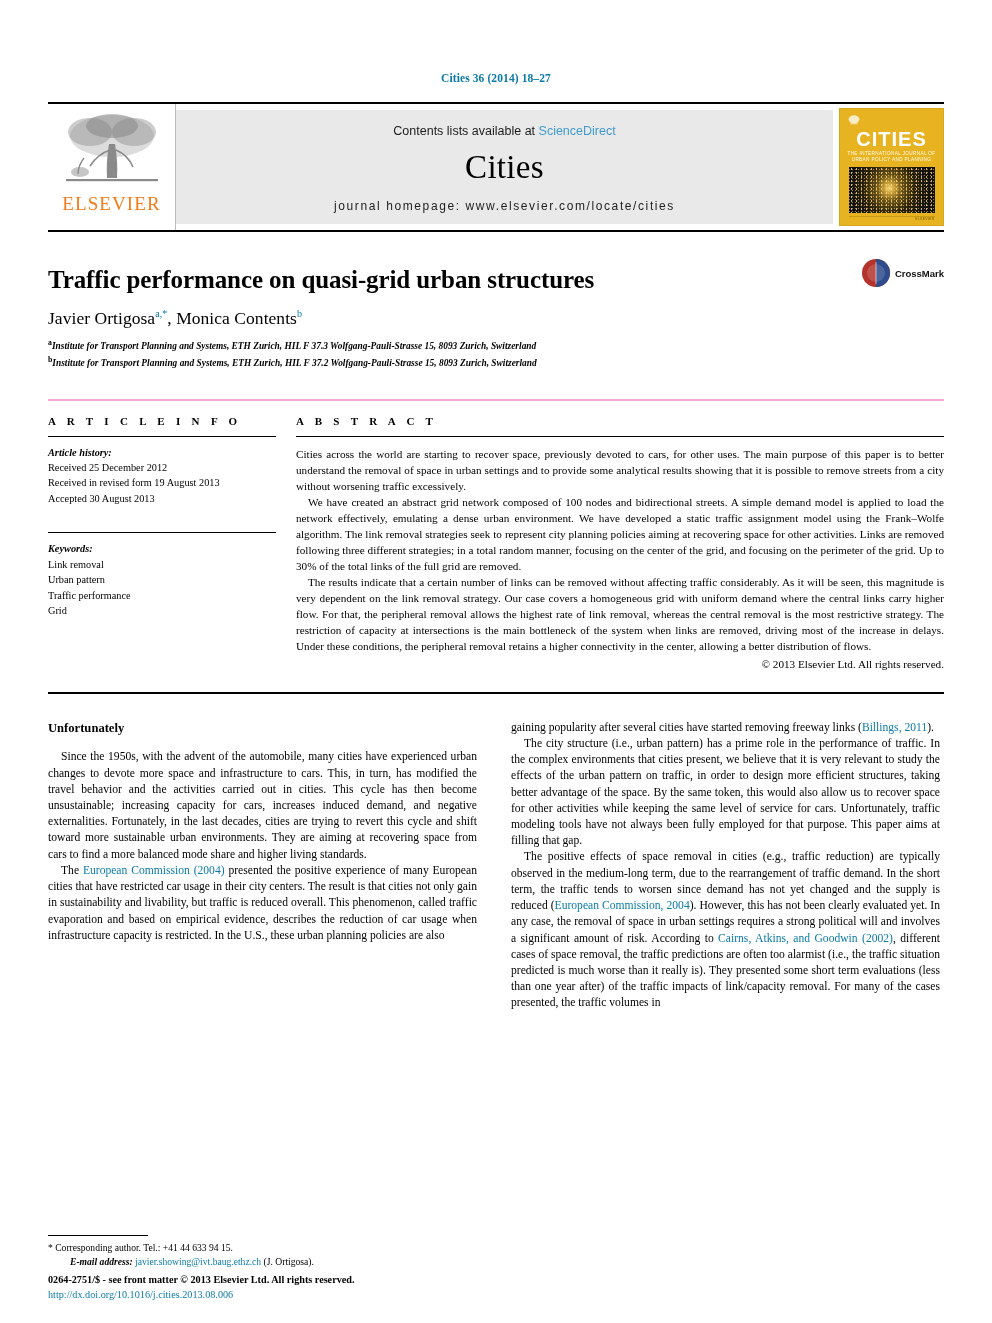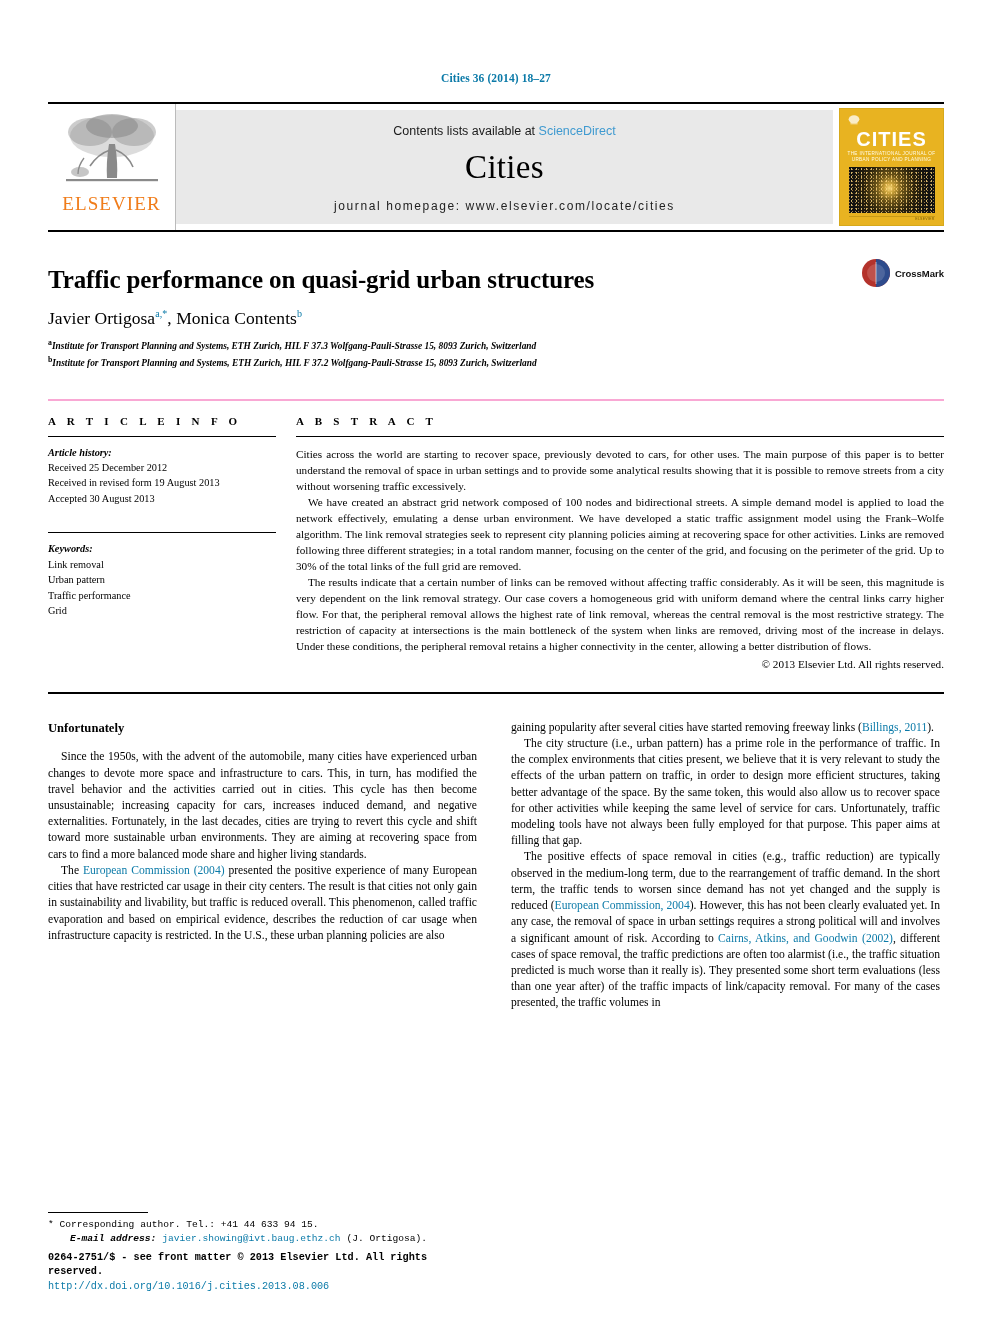--- a/index.html
+++ b/index.html
@@ -241,25 +241,24 @@
     text-align: left;
   }
   .col p { margin: 0; text-indent: 13px; }
   .col p.noindent { text-indent: 0; }
   a, .link { color: #0b7aa8; text-decoration: none; }
 
   
   .footnote-area {
     position: absolute;
     left: 48px;
-    bottom: 28px;
+    bottom: 20px;
     width: 429px;
     font-size: 9.6px;
     line-height: 1.45;
-    font-family: Liberation Mono, monospace;
   }
   .footnote-rule {
     border-top: 1px solid #000;
     width: 100px;
     margin-bottom: 5px;
   }
   .footnote-item { text-indent: 0; padding-left: 10px; text-indent: -10px; }
   .footnote-item .ital { font-style: italic; font-weight: bold; }
   .issn-line { margin-top: 5px; font-size: 10.2px; font-weight: bold; }
   .doi-line { font-size: 10.2px; color: #0b7aa8; }

